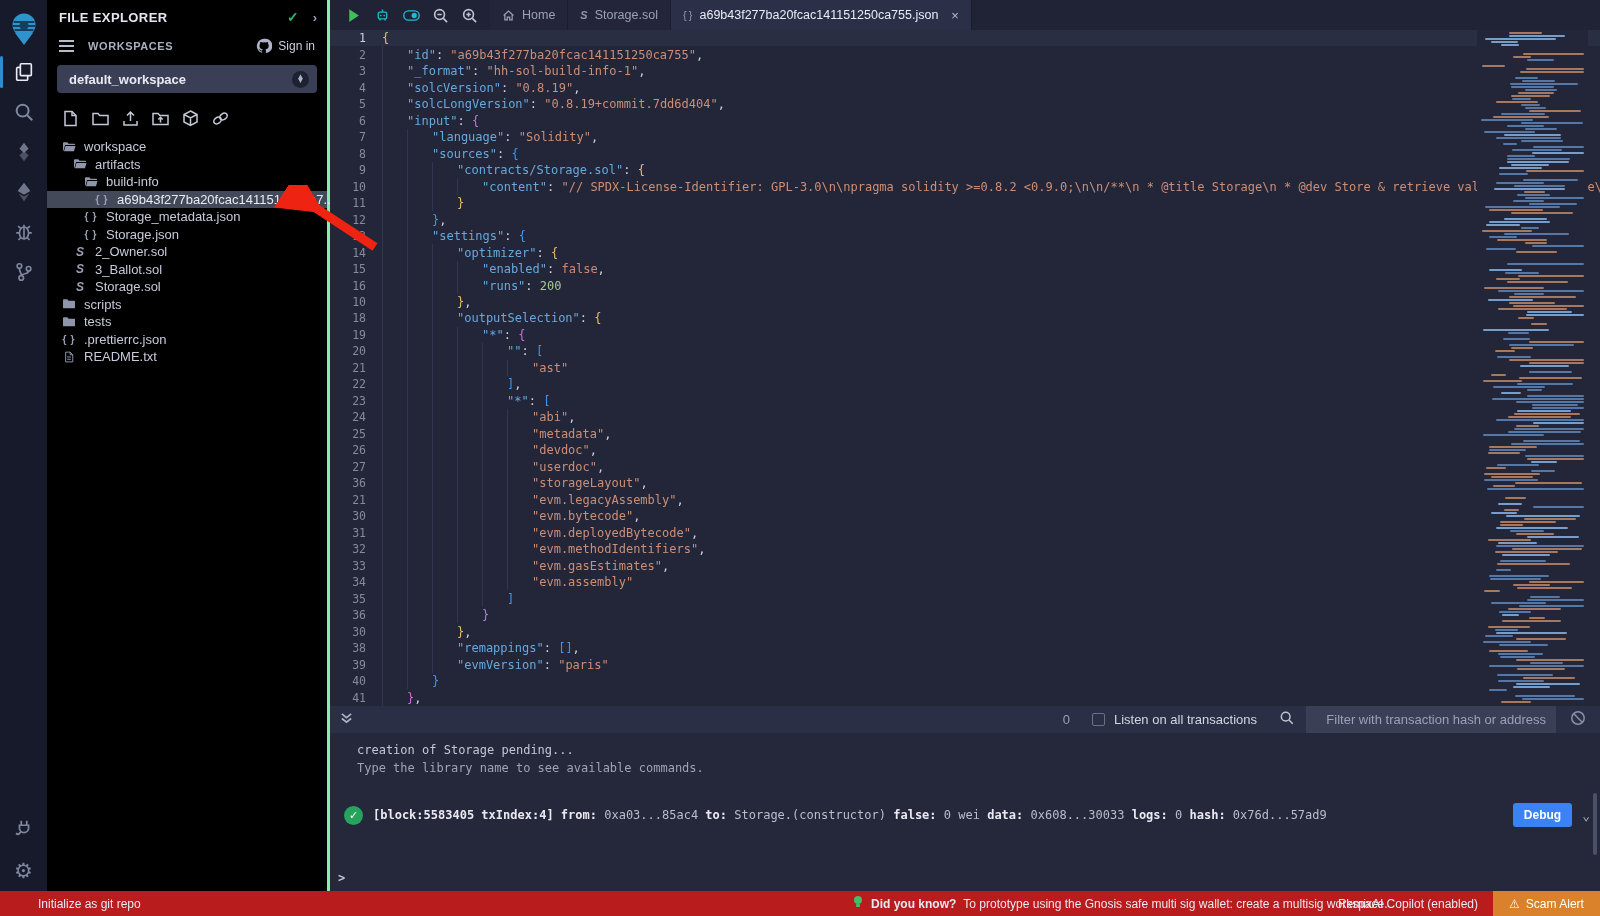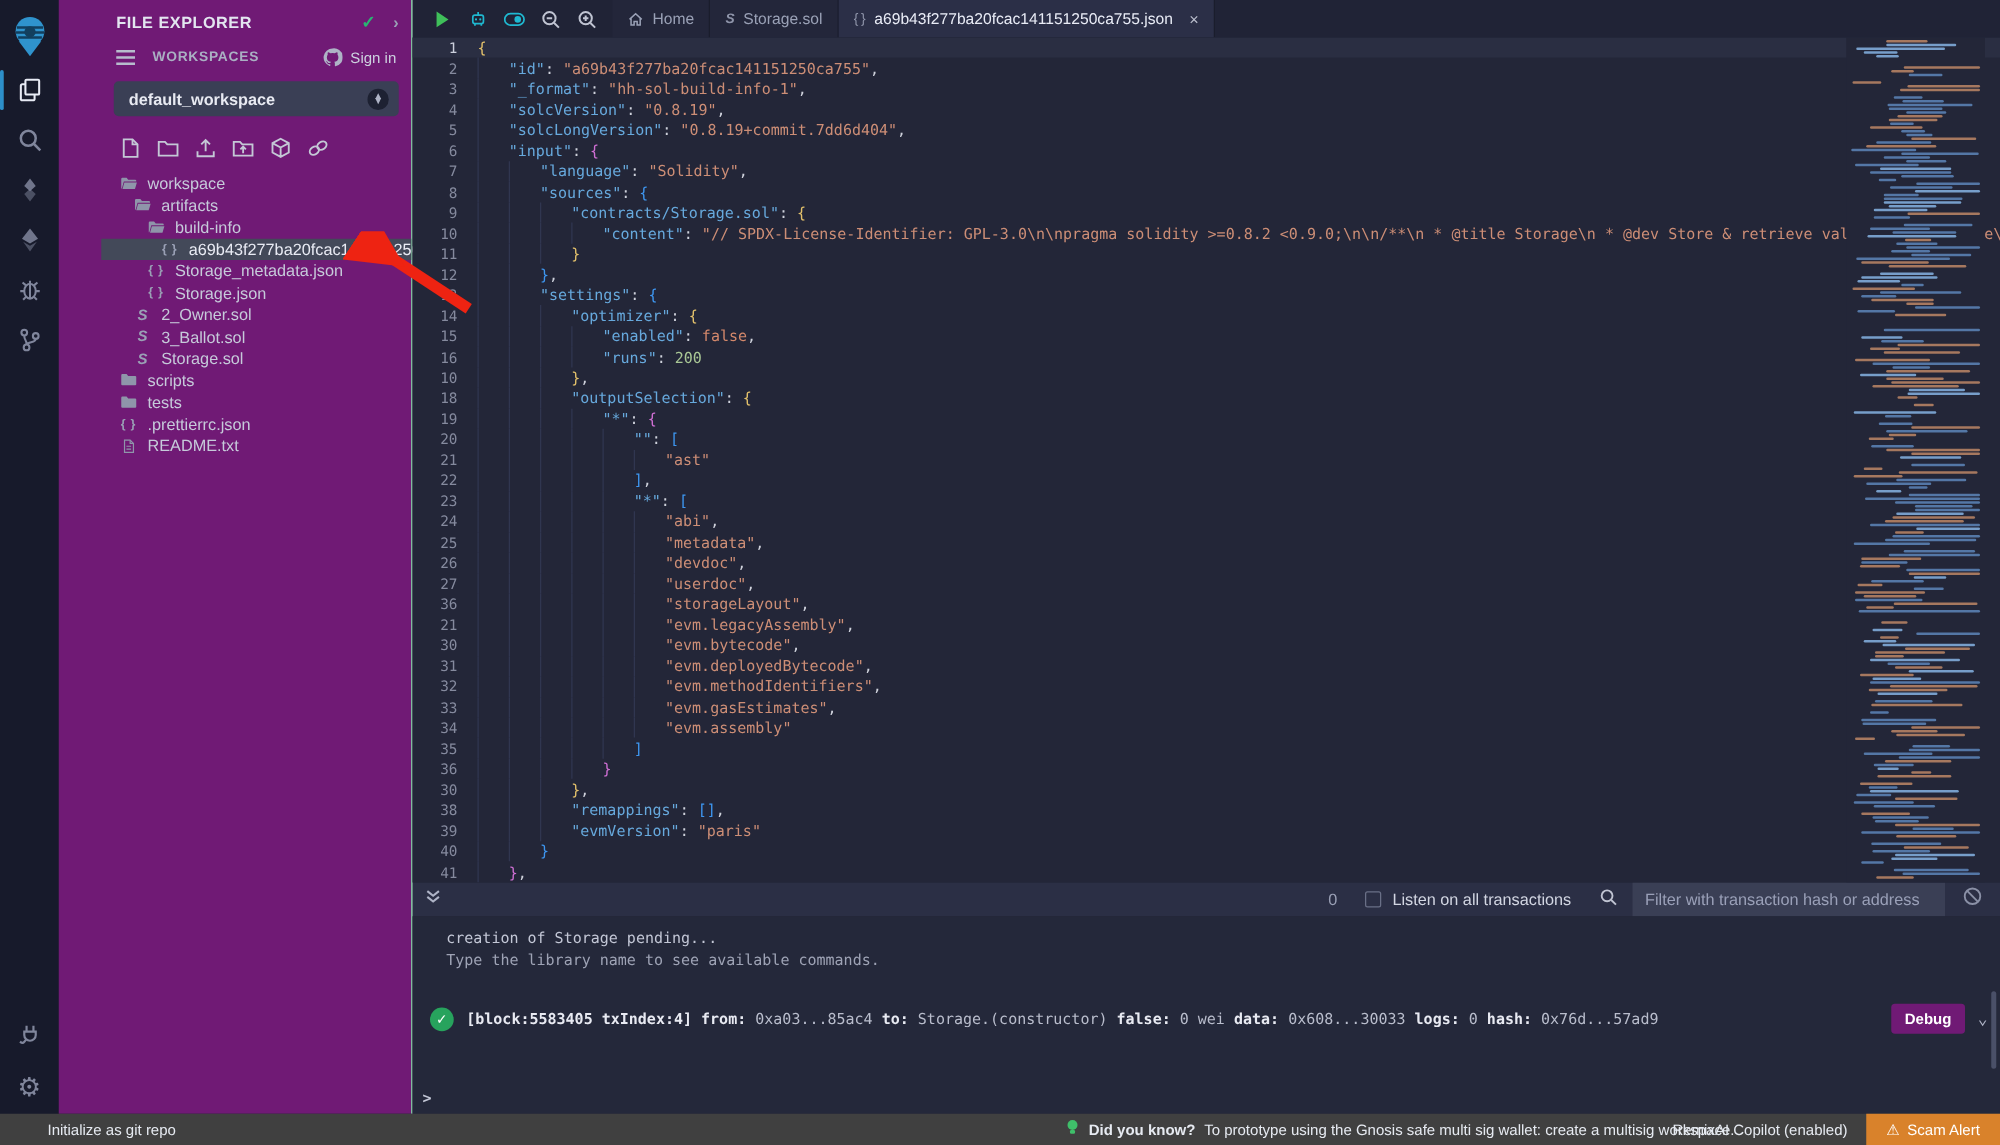--- a/index.html
+++ b/index.html
@@ -15,22 +15,22 @@
   .ab-item.active { color:#e8ebf5; }
   .ab-item.active::before { content:""; position:absolute; left:0; top:4px; bottom:4px;
     width:3px; border-radius:2px; background:#2d8fc9; }
   .ab-item svg { width:22px; height:22px; }
   .ab-logo { width:47px; height:46px; display:flex; align-items:center; justify-content:center; }
   .ab-logo svg { width:32px; height:34px; }
   .ab-spacer { flex:1; }
   .ab-gear { font-size:21px; line-height:1; color:#80869c; }
 
   
-  .file-panel { width:283px; background:#701a75; flex:0 0 283px; position:relative;
-    color:#c6cada; border-right:1px solid #86efac;padding-left:34px; }
+  .file-panel { width:283px; background:#000000; flex:0 0 283px; position:relative;
+    color:#c6cada; border-right:3px solid #86efac; }
   .fp-title-row { display:flex; align-items:center; padding:9px 10px 4px 12px; }
   .fp-title { font-size:13px; font-weight:700; letter-spacing:.4px; color:#e3e6f0; flex:1; }
   .fp-check { color:#29b573; font-size:14px; font-weight:700; margin-right:14px; }
   .fp-chevron { color:#9aa0b5; font-size:13px; font-weight:700; }
   .fp-ws-row { display:flex; align-items:center; padding:8px 12px 6px 12px; }
   .fp-hamburger { display:inline-block; margin-right:14px; }
   .fp-hamburger i { display:block; width:15px; height:2px; background:#b7bccd; margin:3px 0; }
   .fp-ws-label { font-size:11px; letter-spacing:.6px; color:#aab0c3; font-weight:600; flex:1; }
   .fp-signin { display:flex; align-items:center; gap:6px; font-size:12px; color:#cdd1df; cursor:pointer; }
   .gh-icon { width:16px; height:16px; fill:#aeb3c6; }
@@ -94,44 +94,44 @@
   .term-collapse { color:#aeb3c6; cursor:pointer; width:18px; }
   .term-collapse svg { width:13px; height:13px; }
   .term-right { margin-left:auto; display:flex; align-items:center; height:100%; }
   .term-count { color:#9aa0b5; font-size:13px; margin-right:22px; }
   .term-check { width:13px; height:13px; border:1px solid #6a7087; border-radius:2px;
     background:transparent; margin-right:9px; cursor:pointer; }
   .term-listen { font-size:13px; color:#d2d6e2; margin-right:22px; }
   .term-search { color:#c0c4d2; margin-right:12px; cursor:pointer; }
   .term-search svg { width:15px; height:15px; }
   .term-filter { width:250px; height:27px; background:#3a3f55; border:none; outline:none;
-    color:#cfd3e0; font-size:13px; padding:0 10px; font-family:"Liberation Sans",sans-serif; }
+    color:#cfd3e0; font-size:13px; padding:0 10px; font-family:"Liberation Sans",sans-serif;text-align:right; }
   .term-filter::placeholder { color:#9aa0b8; }
   .term-block { color:#8a90a6; margin:0 14px 0 14px; cursor:pointer; }
   .term-block svg { width:16px; height:16px; }
   .term-body { flex:1; background:#24283a; position:relative;
     font-family:"DejaVu Sans Mono", monospace; font-size:12px; color:#c3c7d6; }
   .term-lines { padding:8px 0 0 27px; line-height:18px; }
   .term-lines div:nth-child(2) { color:#9ea3b5; }
   .log-row { display:flex; align-items:center; margin:26px 10px 0 14px; }
   .log-check { width:19px; height:19px; border-radius:50%; background:#27a35d; color:#fff;
     font-size:11px; display:flex; align-items:center; justify-content:center; flex:0 0 19px;
     margin-right:10px; font-family:"Liberation Sans",sans-serif; }
   .log-text { white-space:nowrap; overflow:hidden; color:#b9bdcc; flex:1; }
   .log-text b { color:#e8eaf2; font-weight:700; }
-  .debug-btn { background:#701a75; color:#fff; font-size:12px; font-weight:600;
+  .debug-btn { background:#3b82f6; color:#fff; font-size:12px; font-weight:600;
     border:none; border-radius:3px; padding:5px 11px; cursor:pointer; margin-left:12px;
     font-family:"Liberation Sans",sans-serif; }
   .log-chev { color:#aeb3c6; font-size:13px; margin-left:10px; cursor:pointer; }
   .term-scrollbar { position:absolute; right:3px; top:60px; width:4px; height:62px;
     background:#4a5068; border-radius:2px; }
   .prompt { position:absolute; left:8px; bottom:6px; color:#c3c7d6; font-weight:700; }
 
   
-  .status-bar { height:25px; background:#404040; position:relative; display:flex;
+  .status-bar { height:25px; background:#b91c1c; position:relative; display:flex;
     align-items:center; color:#e6eaf1; font-size:12px; }
   .sb-left { margin-left:38px; }
   .sb-tip { position:absolute; left:852px; display:flex; align-items:center; gap:7px; }
   .bulb { color:#3fbf6a; }
   .bulb svg { width:12px; height:14px; }
   .sb-tip b { font-weight:700; }
   .sb-copilot { position:absolute; right:122px; }
   .sb-scam { position:absolute; right:0; top:0; height:25px; width:107px; background:#d9822b;
     display:flex; align-items:center; justify-content:center; gap:6px; font-size:12px;
     color:#fff; cursor:pointer; }

